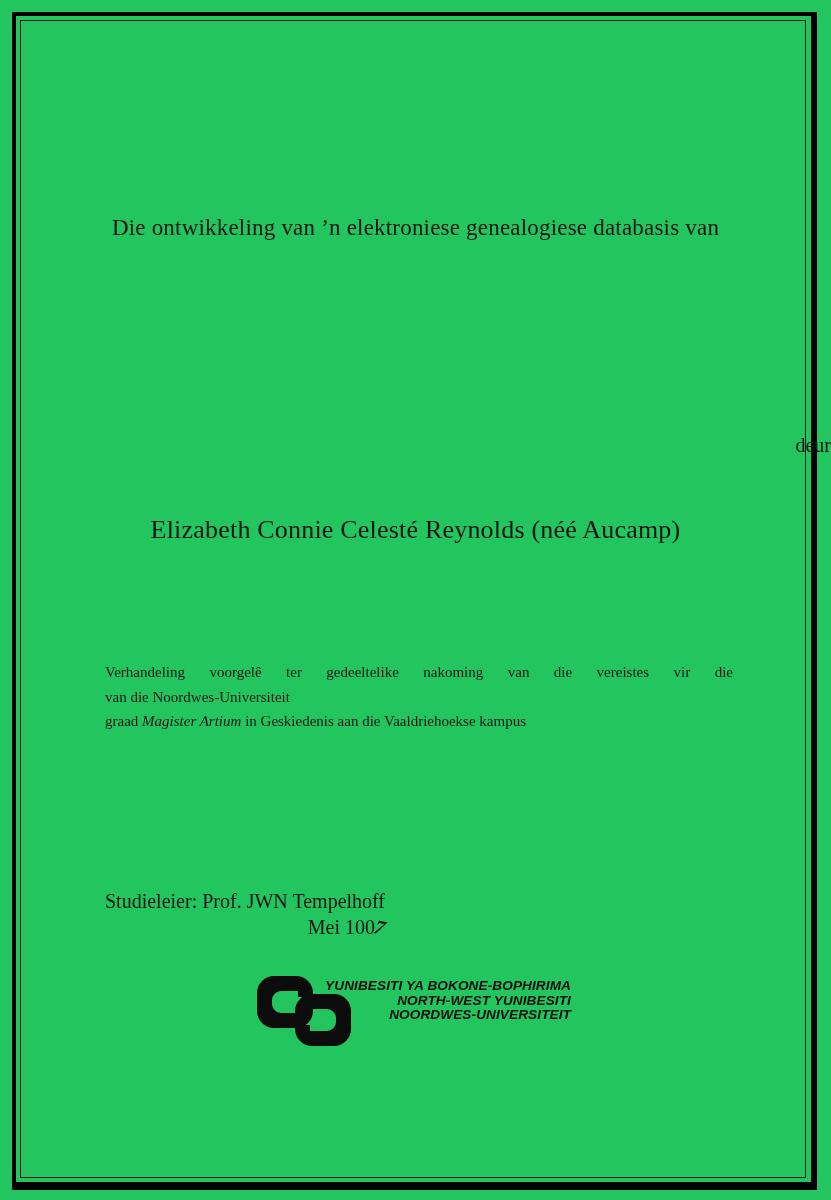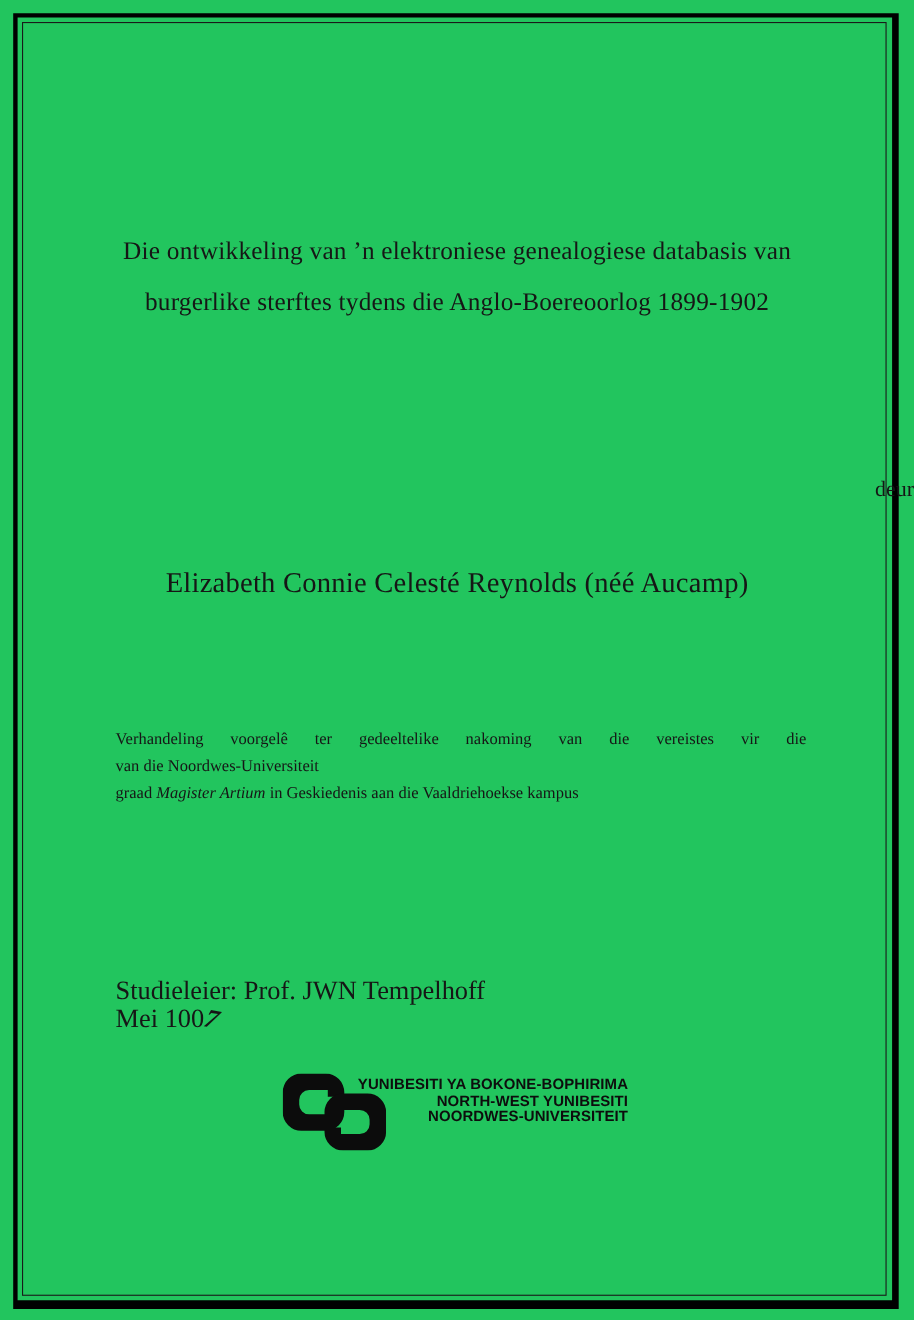--- a/index.html
+++ b/index.html
@@ -65,22 +65,23 @@
     line-height: 24.5px;
   }
   .submission .justified {
     text-align: justify;
     text-align-last: justify;
   }
 
   .supervisor-block {
     position: absolute;
     left: 105px; top: 888px;
-    font-size: 24px;
+    font-size: 20px;
     line-height: 26px;
+    text-align: right;
   }
   .odd-seven {
     display: inline-block;
     transform: rotate(10deg) skewX(-18deg);
     font-weight: 600;
   }
 
   .logo-block {
     position: absolute;
     left: 257px; top: 976px;
@@ -97,33 +98,32 @@
     width: 252px;
     text-align: right;
     font-family: "Liberation Sans", "DejaVu Sans", sans-serif;
     font-weight: bold;
     font-size: 13.6px;
     line-height: 14.7px;
     letter-spacing: 0.1px;
     color: #0d0d0d;
     white-space: nowrap;
   }
-  .logo-text span { display: block; }
+  .logo-text span { display: block; font-style: italic; }
 </style>
 </head>
 <body>
 
 <div class="page">
 
   <div class="frame-outer"></div>
   <div class="frame-inner"></div>
 
   <h1 class="title-block" style="margin:0; font-weight:normal;">
     <span class="title-line">Die ontwikkeling van ’n elektroniese genealogiese databasis van</span>
-    <span class="title-line">burgerlike sterftes tydens die Anglo-Boereoorlog 1899-1902</span>
   </h1>
 
   <div class="byline">deur</div>
 
   <div class="author">Elizabeth Connie Celesté Reynolds (néé Aucamp)</div>
 
   <div class="submission">
     <div class="justified">Verhandeling voorgelê ter gedeeltelike nakoming van die vereistes vir die</div>
     <div>van die Noordwes-Universiteit</div>
     <div>

